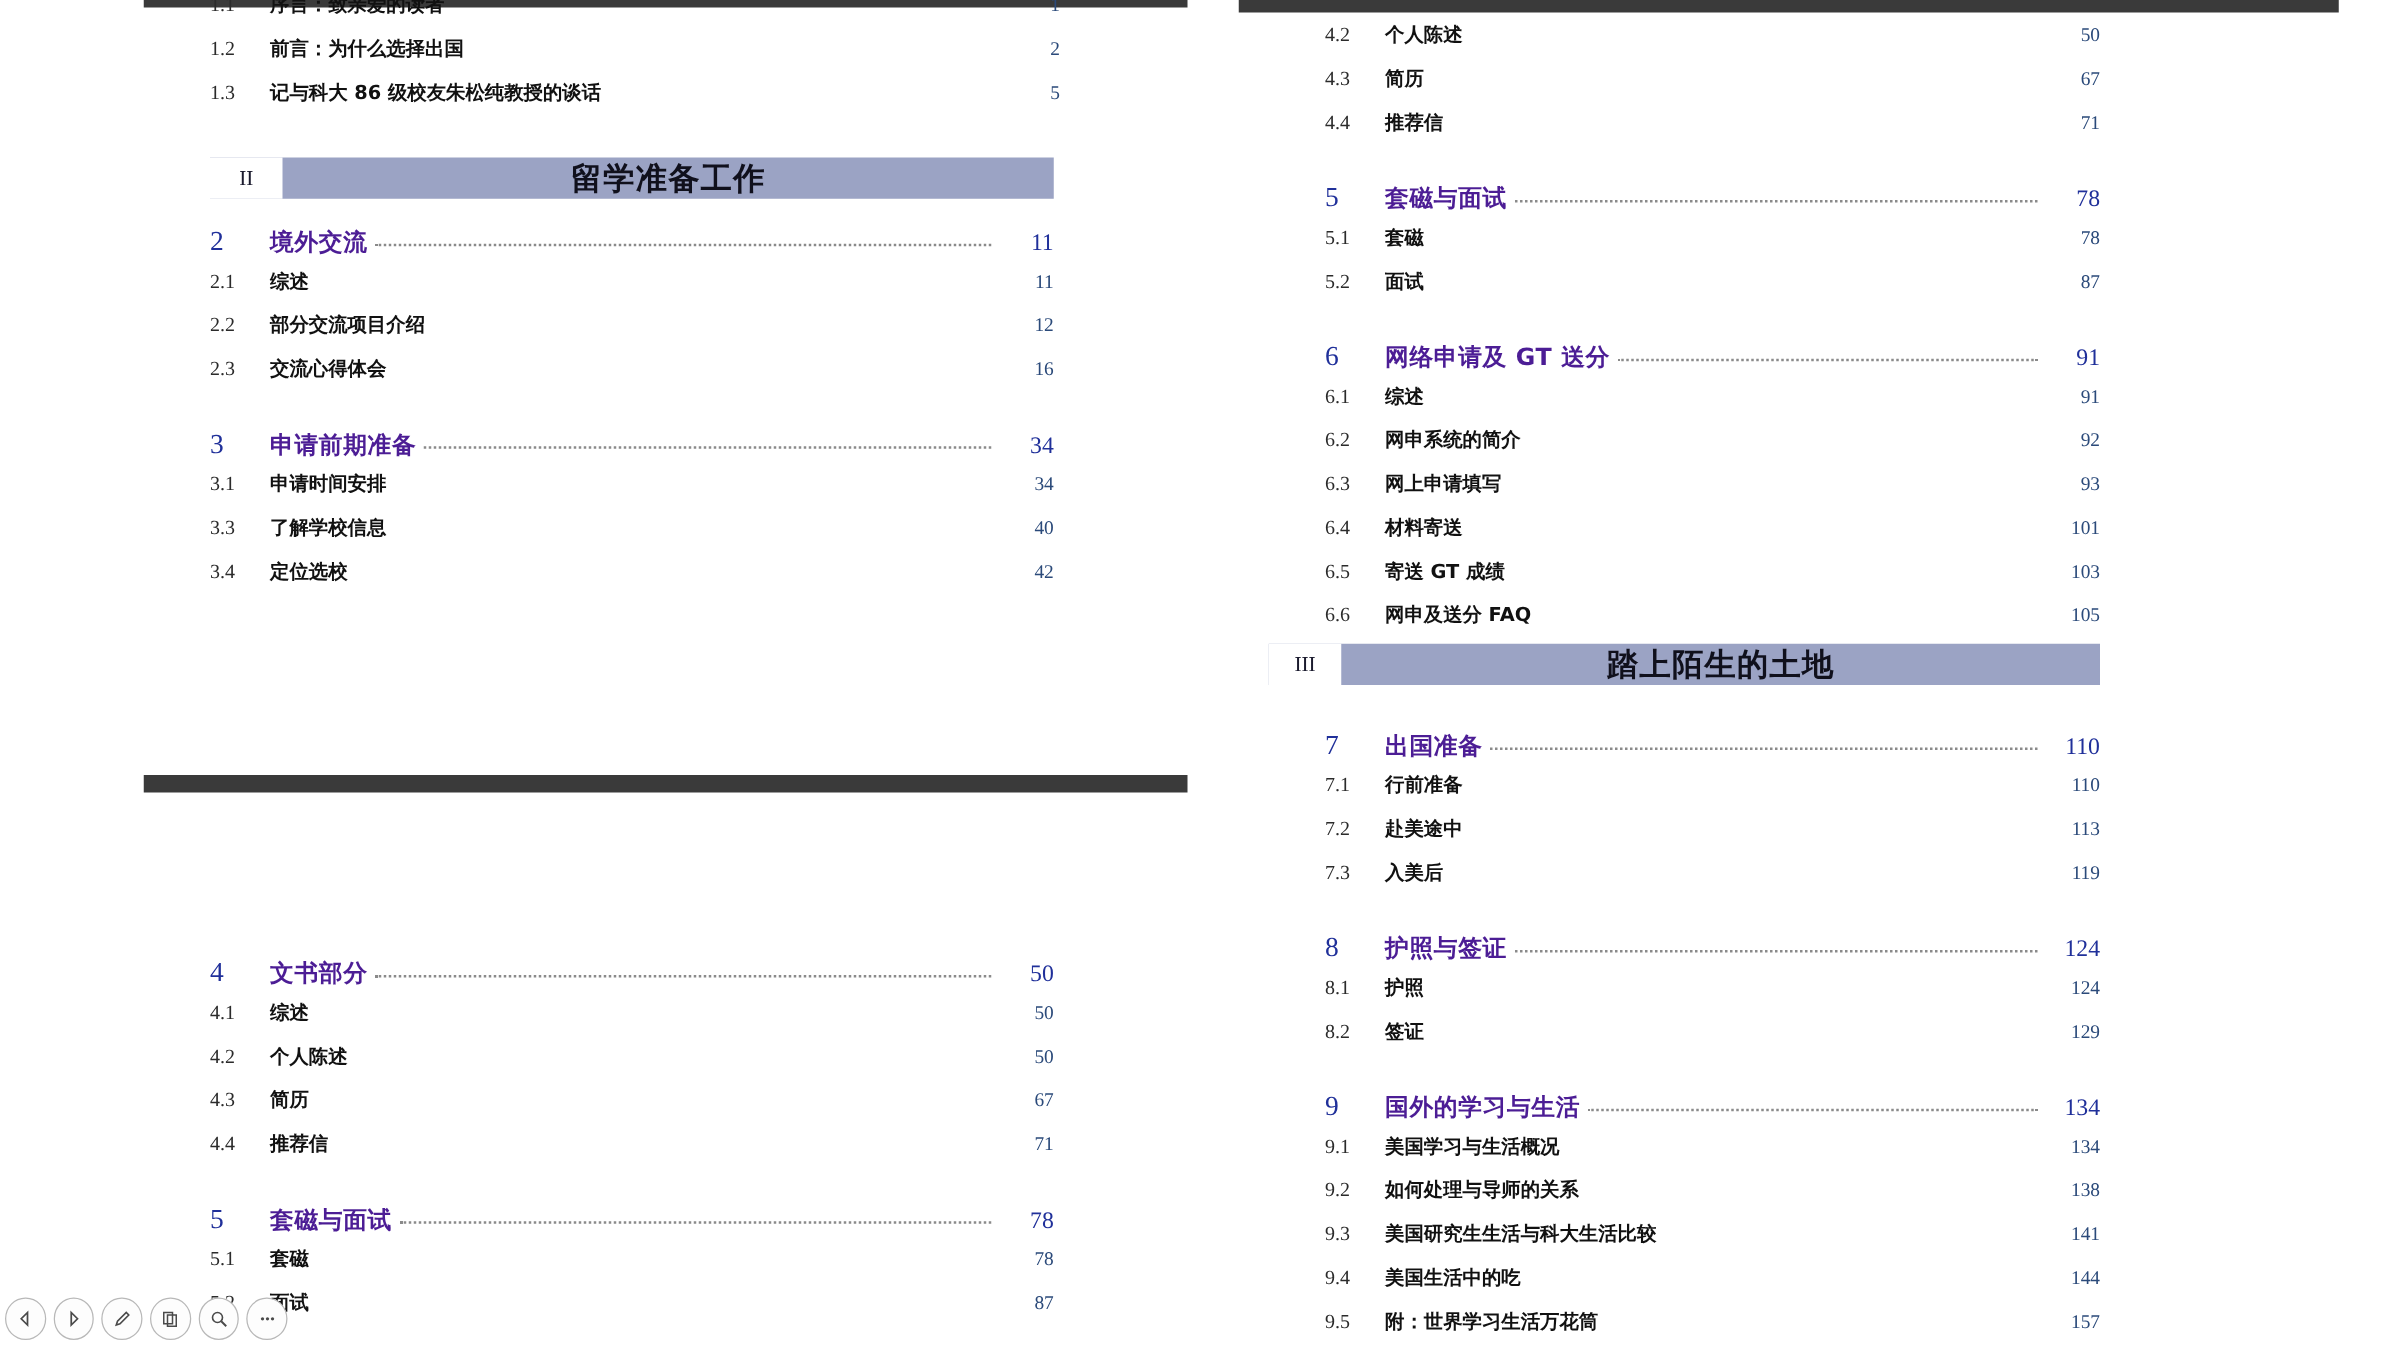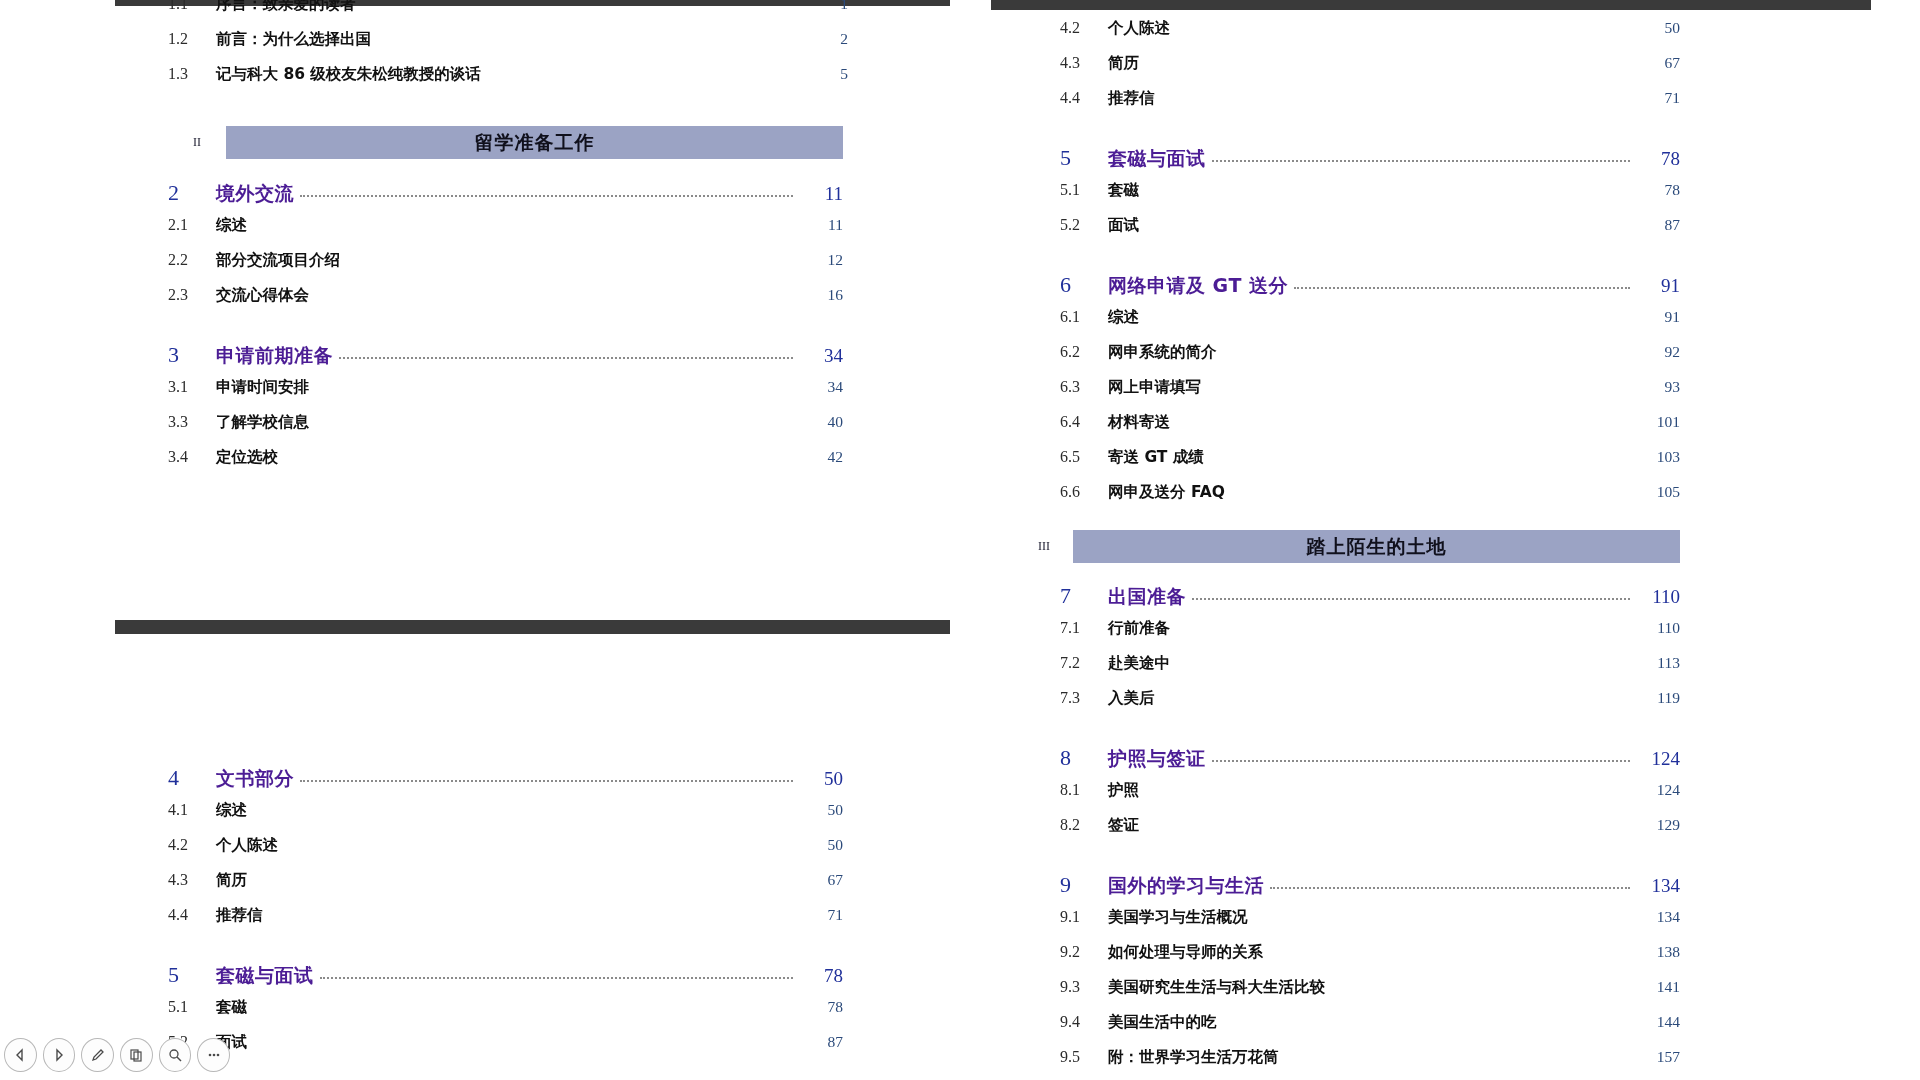--- a/index.html
+++ b/index.html
@@ -91,37 +91,37 @@
   .part {
     display: flex;
     align-items: center;
     height: 33px;
     background: #9ba3c4;
   }
   .part .roman {
     width: 58px;
     text-align: center;
     font-family: "Liberation Serif", serif;
-    font-size: 12px;
+    font-size: 17px;
     color: #1b1b2e;
     background: #ffffff;
     height: 33px;
     line-height: 33px;
     box-sizing: border-box;
   }
   .part .roman-wrap {
     display:flex; align-items:center; justify-content:center;
     width: 58px; height: 33px; background:#9ba3c4;
   }
   .part .part-title {
     flex: 1 1 auto;
     text-align: center;
     font-family: "DejaVu Sans", sans-serif;
     font-weight: bold;
-    font-size: 19px;
+    font-size: 25px;
     color: #10101c;
     letter-spacing: 1px;
   }
   .gap-md { height: 22px; }
 
   
   #toolbar {
     position: absolute;
     left: 0px;
     bottom: 2px;
@@ -372,21 +372,21 @@
           <span class="pg">103</span>
         </div>
         <div class="row lvl2">
           <span class="num">6.6</span>
           <span class="title">网申及送分 FAQ</span>
           <span class="dots"></span>
           <span class="pg">105</span>
         </div>
       </div>
 
-    <div class="toc" style="left:60px; top:530px; width:665px;">
+    <div class="toc" style="left:60px; top:515px; width:665px;">
       <div class="part">
         <div class="roman-wrap">
           <div class="roman">III</div>
         </div>
         <div class="part-title">踏上陌生的土地</div>
       </div>
     </div>
 
     <div class="toc" style="left:105px; top:583px; width:620px;">
         <div class="row lvl1">

